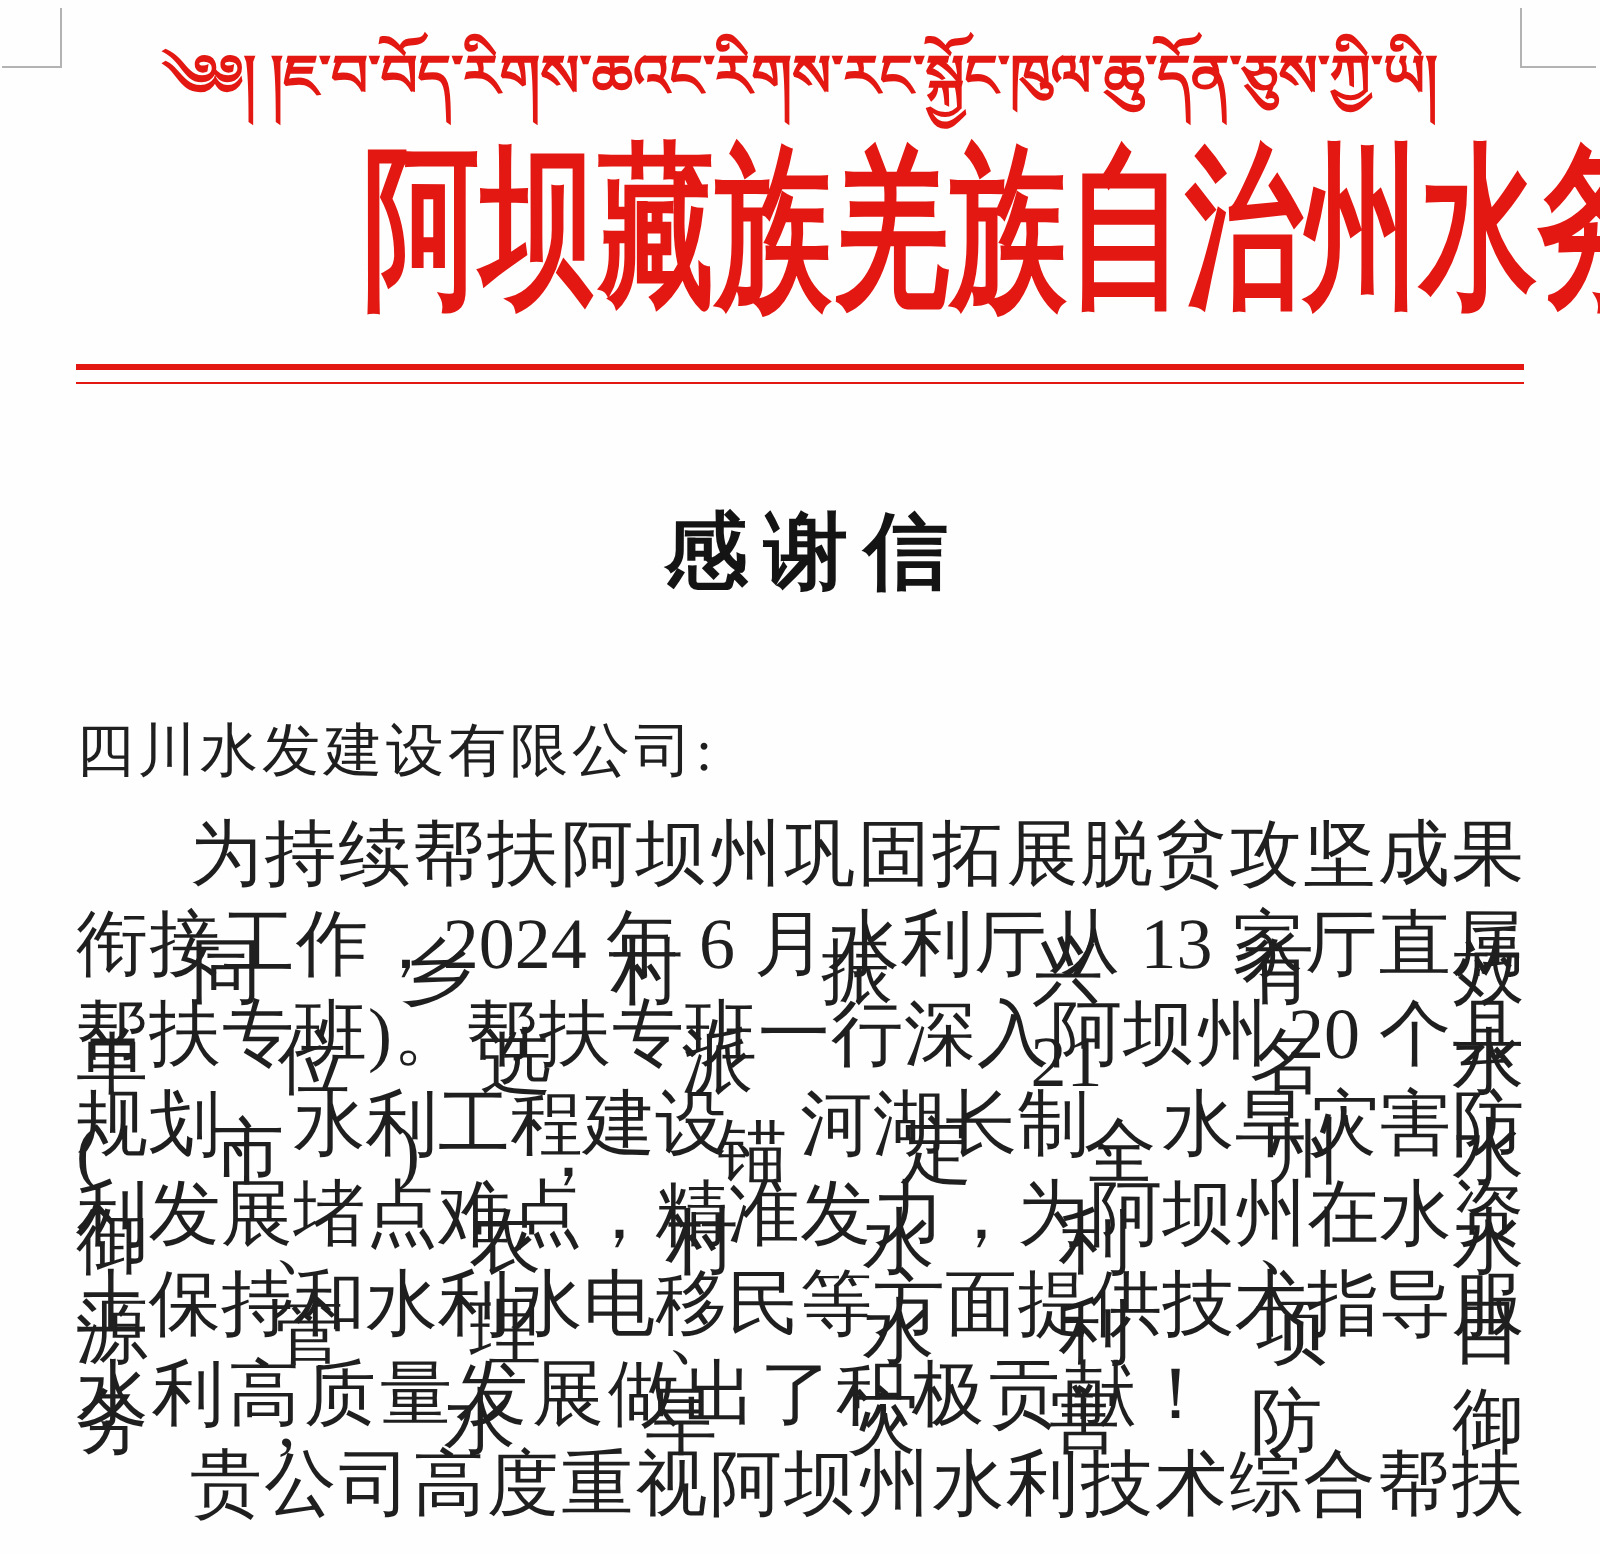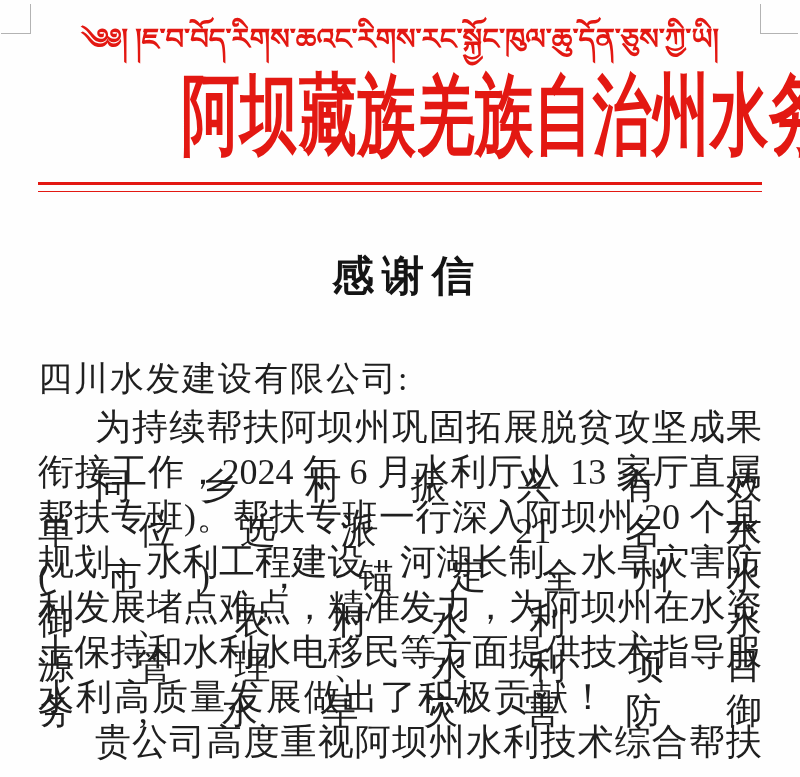--- a/index.html
+++ b/index.html
@@ -60,21 +60,21 @@
     font-weight: bold;
     letter-spacing: 8px;
     padding-left: 4px; 
     color: #141414;
   }
 
   
   .salutation {
     position: absolute;
     top: 356px; left: 38px; right: 38px;
-    font-size: 34px;
+    font-size: 29px;
     letter-spacing: 2px;
   }
   .body-lines {
     position: absolute;
     top: 398px; left: 38px; right: 38px;
   }
   .bline {
     height: 45px;
     line-height: 59px;
     font-size: 36px;

